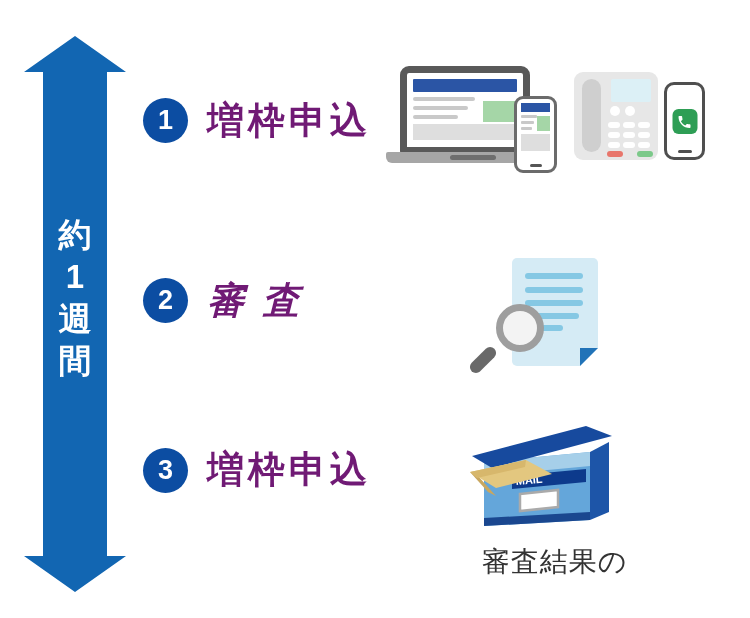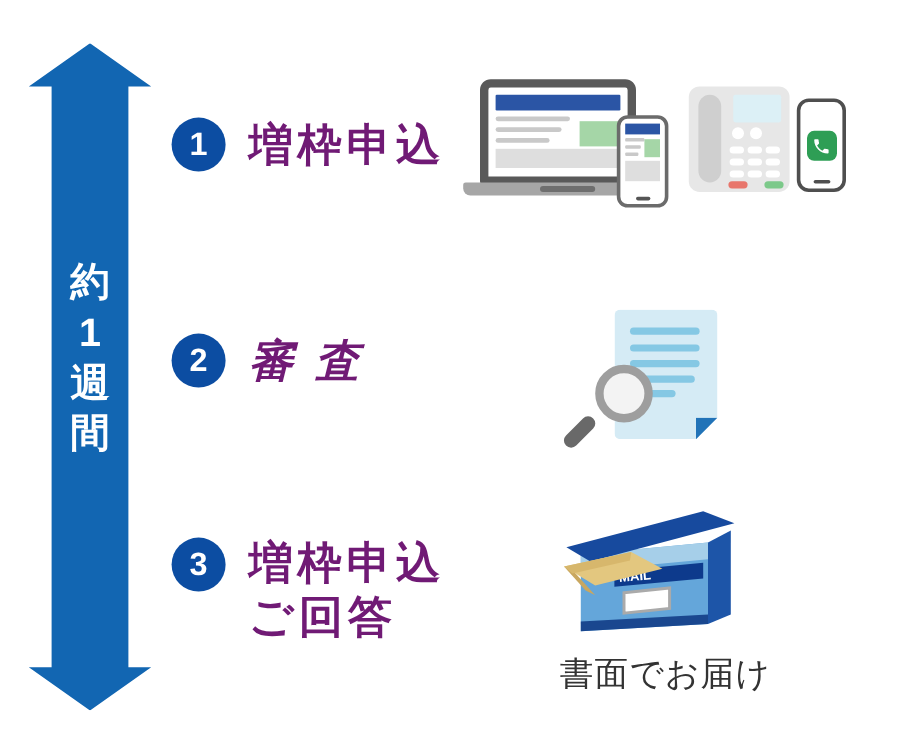--- a/index.html
+++ b/index.html
@@ -122,21 +122,20 @@
   </div>
 
   <div class="badge b1">1</div>
   <div class="badge b2">2</div>
   <div class="badge b3">3</div>
 
   <div class="step-title t1">増枠申込</div>
   <div class="step-title t2">審 査</div>
   <div class="step-title t3">
     <div>増枠申込</div>
-    <div>ご回答</div>
   </div>
 
   <div class="laptop-screen">
     <div class="scr-header"></div>
     <div class="scr-line" style="width:62px"></div>
     <div class="scr-line" style="width:55px"></div>
     <div class="scr-line" style="width:45px"></div>
     <div class="scr-green"></div>
     <div class="scr-block"></div>
   </div>
@@ -199,15 +198,15 @@
     <polygon points="16,98 122,92 122,100 16,106" fill="#1A478F"></polygon>
     <polygon points="44,56 118,49 118,62 44,69" fill="#0D3A8C"></polygon>
     <text x="48" y="65" font-size="11" font-weight="bold" fill="#ffffff" transform="rotate(-5 48 65)" font-family="Liberation Sans, sans-serif">MAIL</text>
     <polygon points="52,74 90,70 90,87 52,91" fill="#ffffff" stroke="#AAAAAA" stroke-width="2.5"></polygon>
     <polygon points="4,36 118,6 144,16 24,48" fill="#174A9E"></polygon>
     <polygon points="2,52 20,72 28,76 10,56" fill="#C9A75F"></polygon>
     <polygon points="2,52 58,40 84,54 28,68" fill="#E3C77F"></polygon>
     <polygon points="2,52 58,40 57,47 9,58" fill="#D7B76C"></polygon>
   </svg>
 
-  <div class="caption cap3">書面でお届け</div>
+  <div class="caption cap3">審査結果の</div>
 
 </div>
 
 </body></html>

